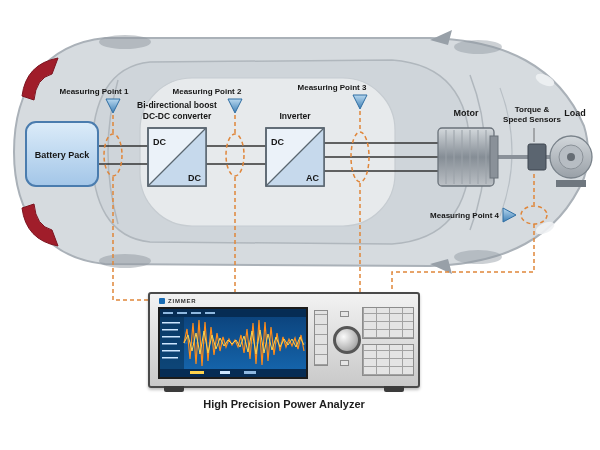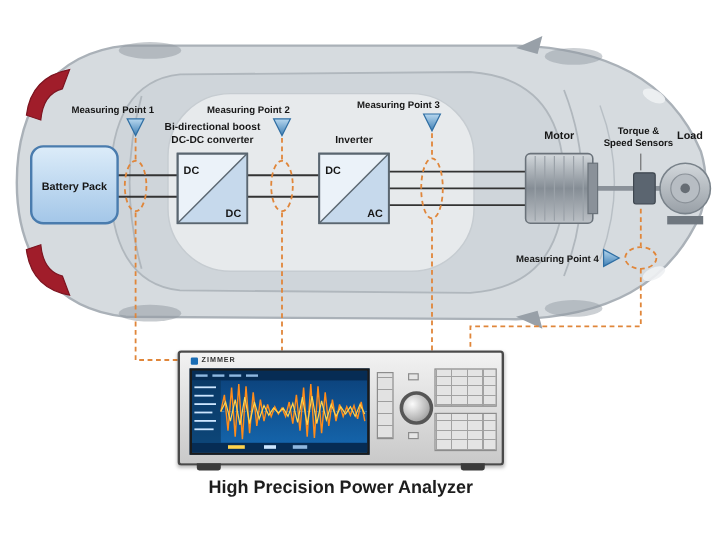--- a/index.html
+++ b/index.html
@@ -40,21 +40,21 @@
     position:absolute;width:52px;height:32px;
     background:
       repeating-linear-gradient(0deg,#a2a2a2 0 1px,transparent 1px 8px),
       repeating-linear-gradient(90deg,#a2a2a2 0 1px,transparent 1px 13px),
       #e4e4e4;
     border:1px solid #8c8c8c;box-sizing:border-box;
   }
   .foot{position:absolute;bottom:-6px;width:20px;height:6px;background:#3b3b3b;border-radius:0 0 2px 2px;}
   .caption{
     position:absolute;left:148px;top:398px;width:272px;text-align:center;
-    font-size:15px;font-weight:bold;color:#1d1d1d;
+    font-size:11px;font-weight:bold;color:#1d1d1d;
   }
 </style>
 </head>
 <body>
 
 <div class="stage">
 
   <svg class="scene" width="600" height="450" viewBox="0 0 600 450">
     <defs>
       <linearGradient id="gBat" x1="0" y1="0" x2="0" y2="1">

